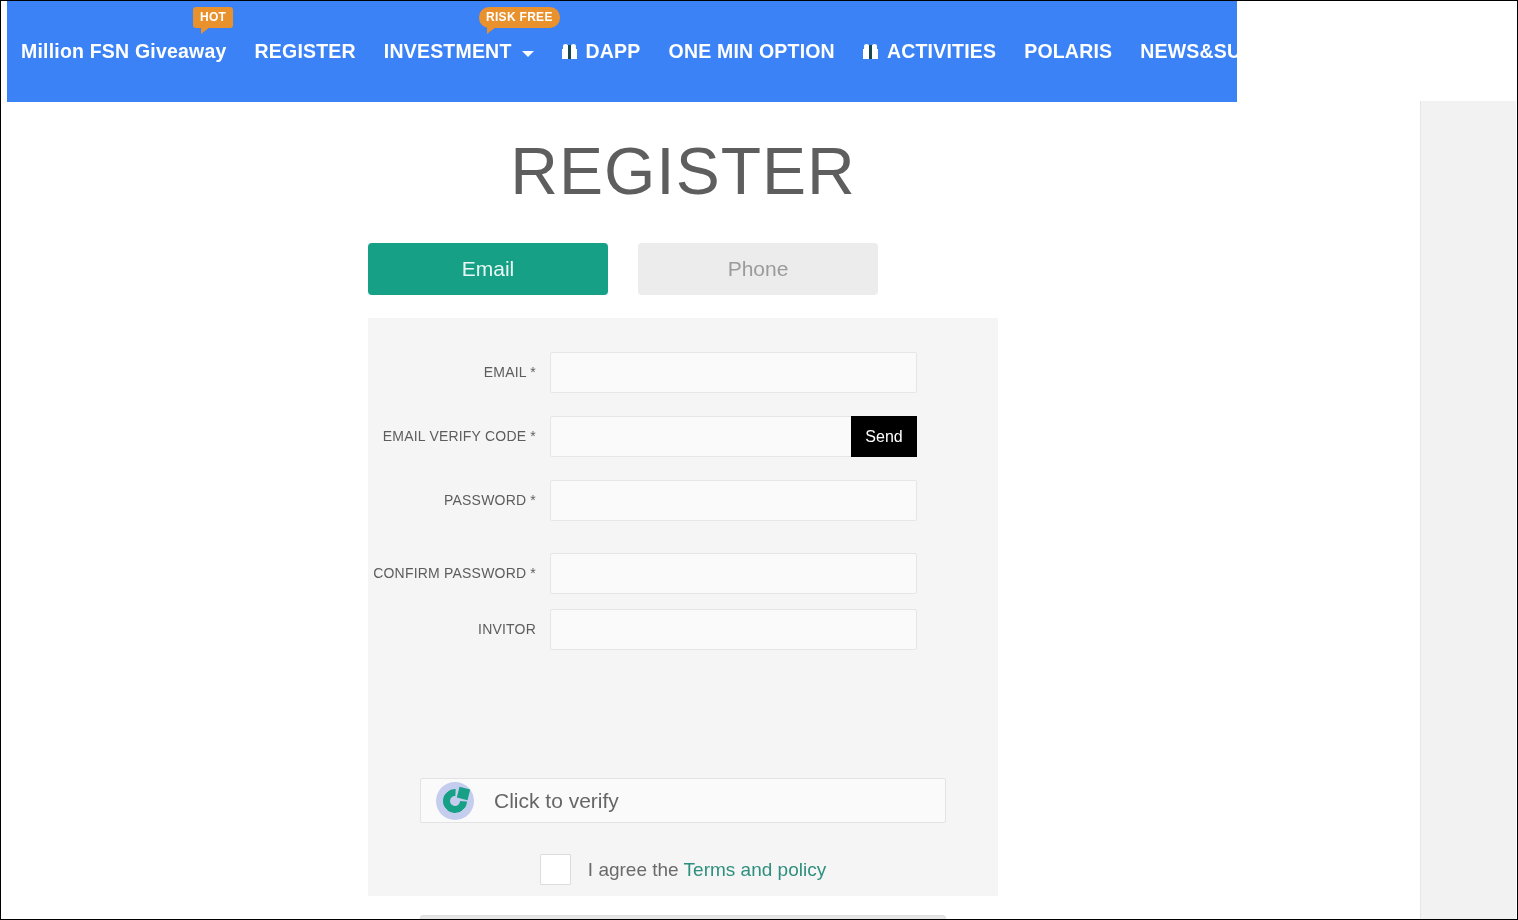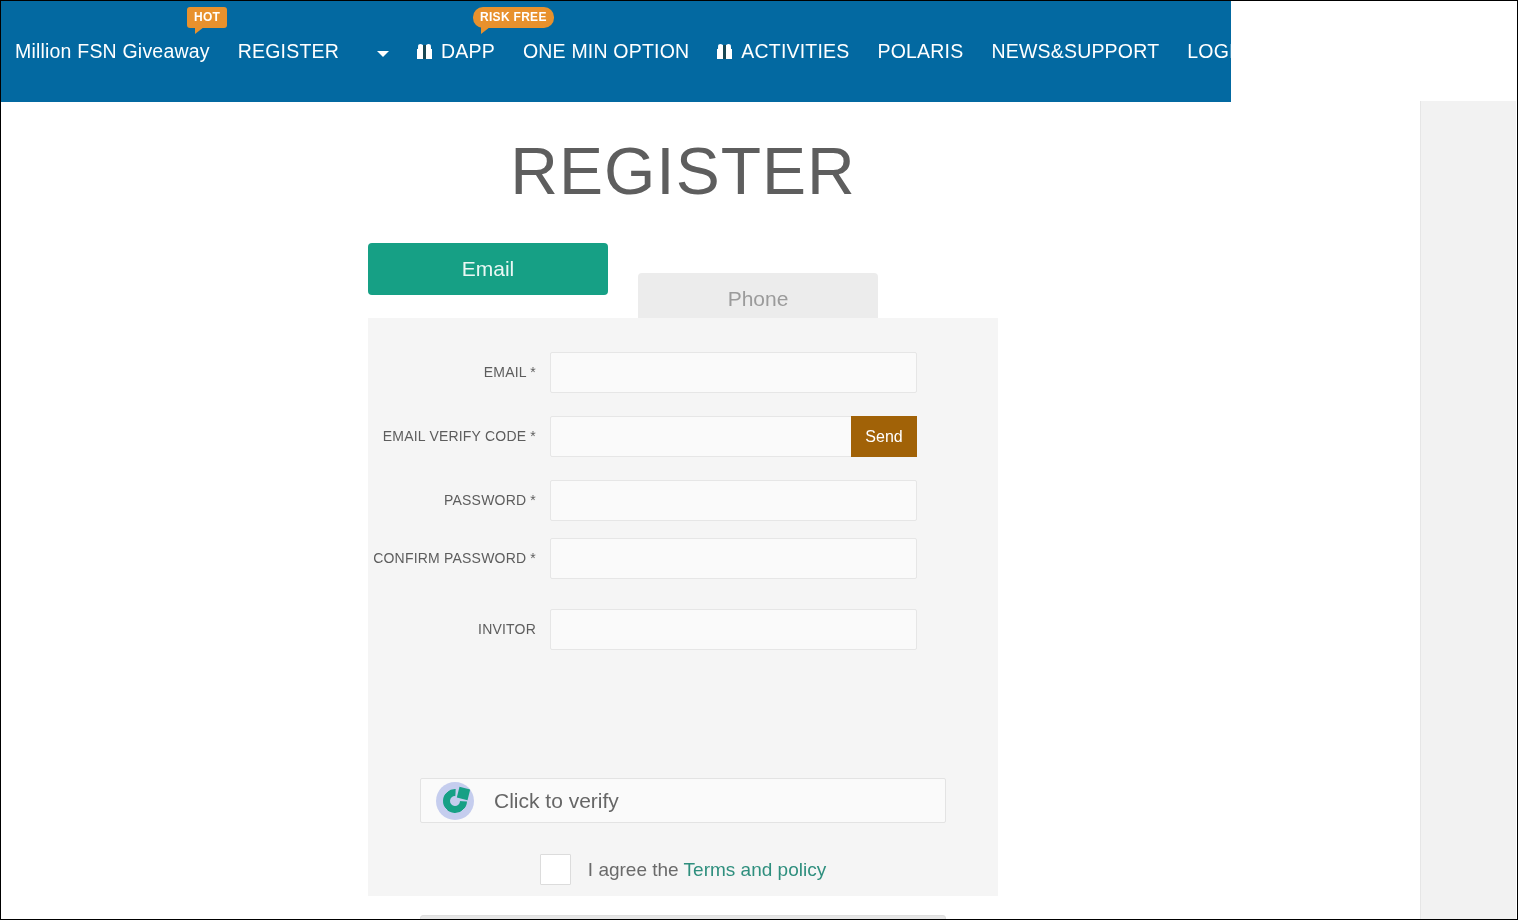--- a/index.html
+++ b/index.html
@@ -33,40 +33,40 @@
     top: 100px;
     width: 96px;
     height: 818px;
     background: #f2f2f2;
     border-left: 1px solid #e6e6e6;
   }
 
   
   #navbar {
     position: absolute;
-    left: 0; top: 0;
+    left: 6px; top: 0;
     width: 1230px;
     height: 101px;
-    background: #0369a1;
+    background: #3b82f6;
     z-index: 30;
   }
   #nav-inner {
     position: absolute;
     left: 14px;
     top: 0;
     height: 101px;
     display: flex;
     align-items: center;
     white-space: nowrap;
   }
   .nav-item {
     position: relative;
     color: #ffffff;
     font-size: 19.5px;
-    font-weight: normal;
+    font-weight: bold;
     letter-spacing: 0.2px;
     padding: 0 0;
     margin-right: 28px;
     line-height: 101px;
     cursor: pointer;
     display: inline-flex;
     align-items: center;
     user-select: none;
   }
   .nav-item:last-child { margin-right: 0; }
@@ -203,21 +203,20 @@
     line-height: 52px;
     text-align: center;
   }
   .tab-btn.active {
     background: #16a085;
     color: #eaf7f4;
   }
   .tab-btn.inactive {
     background: #ececec;
     color: #9b9b9b;
-    margin-top: 30px;
   }
 
   
   #form-panel {
     position: absolute;
     left: 366px;
     top: 216px;
     width: 630px;
     height: 578px;
     background: #f5f5f5;
@@ -258,34 +257,34 @@
     outline: none;
   }
   .field-input.with-btn { padding-right: 70px; }
 
   #send-code-button {
     position: absolute;
     right: 0;
     top: 0;
     width: 66px;
     height: 41px;
-    background: #a16207;
+    background: #000000;
     color: #ffffff;
     border: none;
     font-size: 16px;
     cursor: pointer;
     font-family: "Liberation Sans", sans-serif;
     padding: 0;
   }
 
   
   #row-email          { top: 34px; }
   #row-verify         { top: 98px; }
   #row-password       { top: 162px; }
-  #row-confirm        { top: 220px; align-items: center; }
+  #row-confirm        { top: 235px; align-items: center; }
   #row-invitor        { top: 291px; }
 
   
   #captcha-box {
     position: absolute;
     left: 52px;
     top: 460px;
     width: 526px;
     height: 45px;
     background: #fafafa;
@@ -398,20 +397,21 @@
 
       <div class="nav-item">
         <span class="nav-label">Million FSN Giveaway</span>
       </div>
 
       <div class="nav-item">
         <span class="nav-label">REGISTER</span>
       </div>
 
       <div class="nav-item">
+        <span class="nav-label">INVESTMENT</span>
         <span class="caret"></span>
       </div>
 
       <div class="nav-item">
         <span class="gift-icon">
             <span class="gift-bow"></span>
           </span>
         <span class="nav-label">DAPP</span>
       </div>
 

